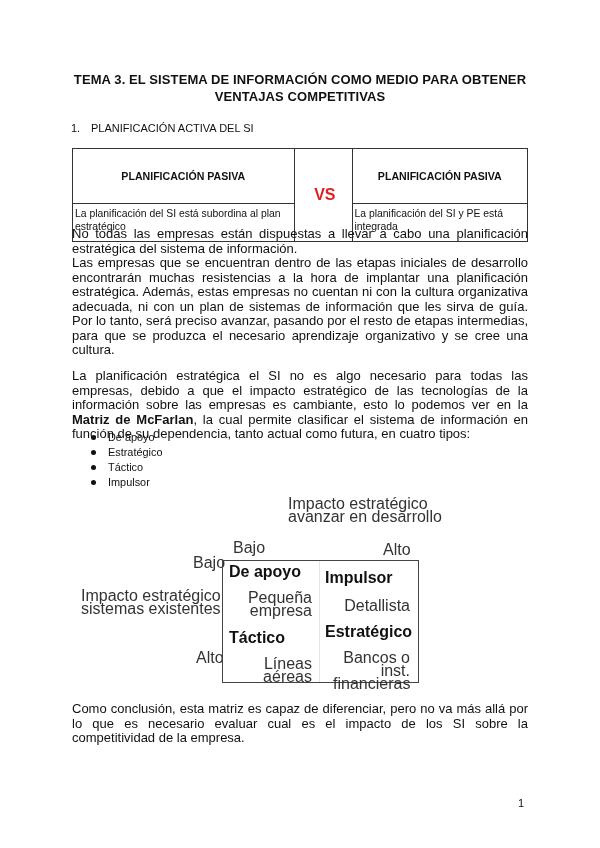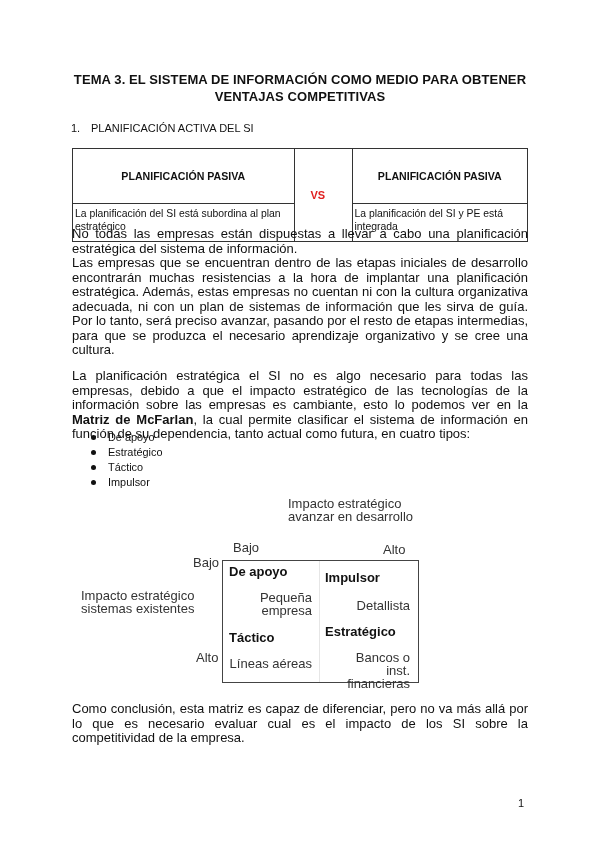--- a/index.html
+++ b/index.html
@@ -19,36 +19,36 @@
     table.cmp {
       position: absolute; left: 72px; top: 148px; width: 456px;
       border-collapse: collapse; font-size: 10.4px;
     }
     table.cmp td { border: 1px solid #333; padding: 16px; vertical-align: top; }
     table.cmp td.head {
       height: 22px; text-align: center; vertical-align: middle; font-weight: bold; font-size: 10.6px;
     }
     table.cmp td.body { height: 34px; padding: 3px 2px 0 2px; line-height: 13px; }
     table.cmp td.vs {
-      width: 25px; text-align: left; vertical-align: middle; color: #e02020;
-      font-weight: bold; font-size: 11px;
+      width: 25px; text-align: right; vertical-align: middle; color: #e02020;
+      font-weight: bold; font-size: 16px;
     }
     .para {
       left: 72px; width: 456px; font-size: 13px; line-height: 14.5px; text-align: justify;
     }
     .para p { margin: 0; }
     .bullets {
       left: 72px; top: 430px; font-size: 10.9px; line-height: 15px; margin: 0; padding: 0; list-style: none;
     }
     .bullets li { position: relative; padding-left: 36px; }
     .bullets li::before {
       content: ""; position: absolute; left: 19px; top: 5px; width: 5px; height: 5px;
       border-radius: 50%; background: #111;
     }
-    .mx { font-size: 13px; color: #333; line-height: 13px; }
+    .mx { font-size: 16px; color: #333; line-height: 13px; }
     .mx-box {
       position: absolute; left: 222px; top: 560px; width: 195px; height: 121px;
       border: 1px solid #444;
     }
     .mx-divider { position: absolute; left: 96px; top: 0; bottom: 0; width: 1px; background: #e6e6e6; }
     .mx-bold { font-weight: bold; color: #111; }
     .right { text-align: right; }
     .pagenum { left: 518px; top: 797px; font-size: 11px; }
   </style>
 </head>

